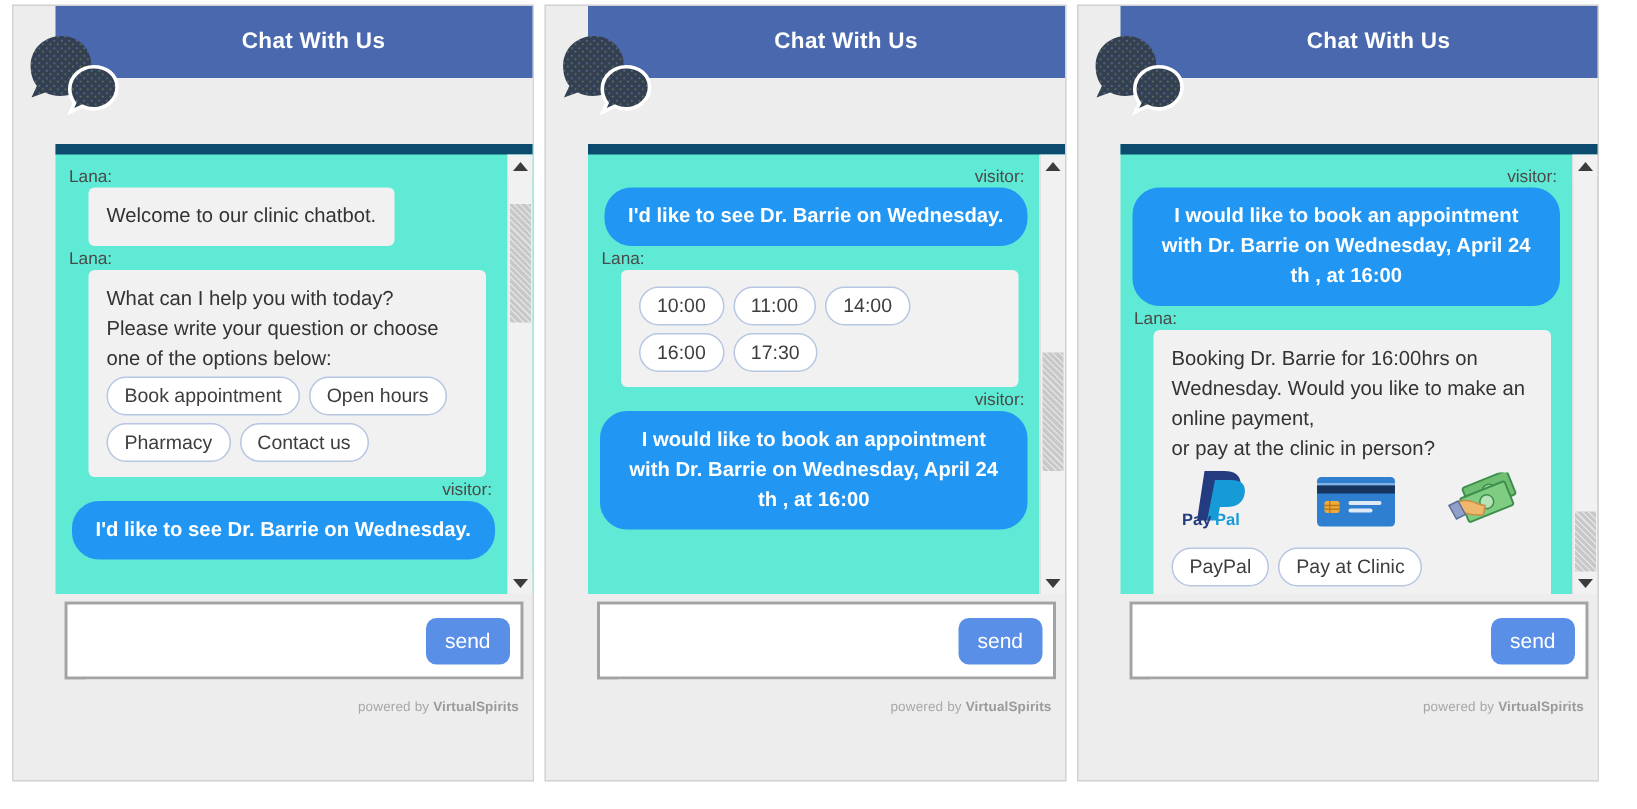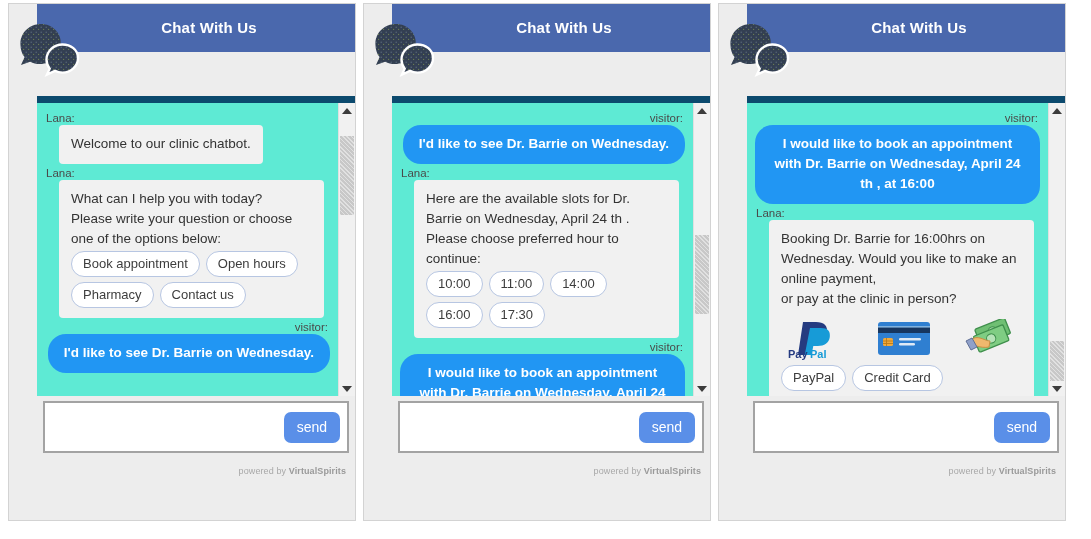--- a/index.html
+++ b/index.html
@@ -135,20 +135,21 @@
     font-size: 13px;
     color: #3d3d3d;
     line-height: 17px;
     white-space: nowrap;
     cursor: pointer;
   }
 
   
   .pay-icons {
     display: flex;
+    align-items: flex-end;
     gap: 34px;
     margin: 10px 0 6px 6px;
     height: 40px;
   }
   .pay-icon { display: block; }
 
   
   .sbar {
     width: 16px;
     background: #f1f1f1;
@@ -311,22 +312,20 @@
   <path d="M58 37c0 8.3-7.1 14.6-15.6 14.6-2.7 0-5.2-0.6-7.4-1.7L27 53.5l2.7-5.8c-2-2.6-3.2-5.8-3.2-9.3C26.5 30 34 23.5 42.4 23.5S58 28.7 58 37z" fill="url(#speck)" stroke="#ffffff" stroke-width="2.4"></path>
 </svg></div>
       <div class="wg-body">
         <div class="msg-scroll">
           <div class="who right">visitor:</div>
           <div class="user-row">
             <div class="user-bubble">I'd like to see Dr. Barrie on Wednesday.</div>
           </div>
           <div class="who">Lana:</div>
           <div class="bot-bubble wide">
-            <div style="white-space: pre-line;">Here are the available slots for Dr. Barrie on Wednesday, April 24 th .
-Please choose preferred hour to continue:</div>
             <div class="opts">
               <button class="opt">10:00</button>
               <button class="opt">11:00</button>
               <button class="opt">14:00</button>
               <button class="opt">16:00</button>
               <button class="opt">17:30</button>
             </div>
           </div>
           <div class="who right">visitor:</div>
           <div class="user-row">
@@ -403,21 +402,20 @@
     <circle cx="30" cy="13.5" r="4.6" fill="#a9dcab" stroke="#3f8f4c" stroke-width="1"></circle>
     <rect x="10" y="11" width="32" height="17" rx="1.5" fill="#7fcd83" stroke="#3f8f4c" stroke-width="1.3"></rect>
     <circle cx="26" cy="19.5" r="4.6" fill="#b6e3b8" stroke="#3f8f4c" stroke-width="1"></circle>
   </g>
   <path d="M4 22c3-3 7-4 11-3 4 1 7 3 10 3l-1 6c-4 1-9 0-13-1-3-1-5-3-7-5z" fill="#f0b86e" stroke="#c98f42" stroke-width="1"></path>
   <path d="M1 22l6-3 5 9-6 3z" fill="#8fa0c9" stroke="#5f6f96" stroke-width="1"></path>
 </svg></span>
             </div>
             <div class="opts">
               <button class="opt">PayPal</button>
-              <button class="opt">Credit Card</button>
               <button class="opt">Pay at Clinic</button>
             </div>
           </div>
         </div>
         <div class="sbar">
           <div class="sb-arrow up">
             <i></i>
           </div>
           <div class="sb-thumb" style="top: calc(76% + 15px); height: 22%;"></div>
           <div class="sb-arrow down">

